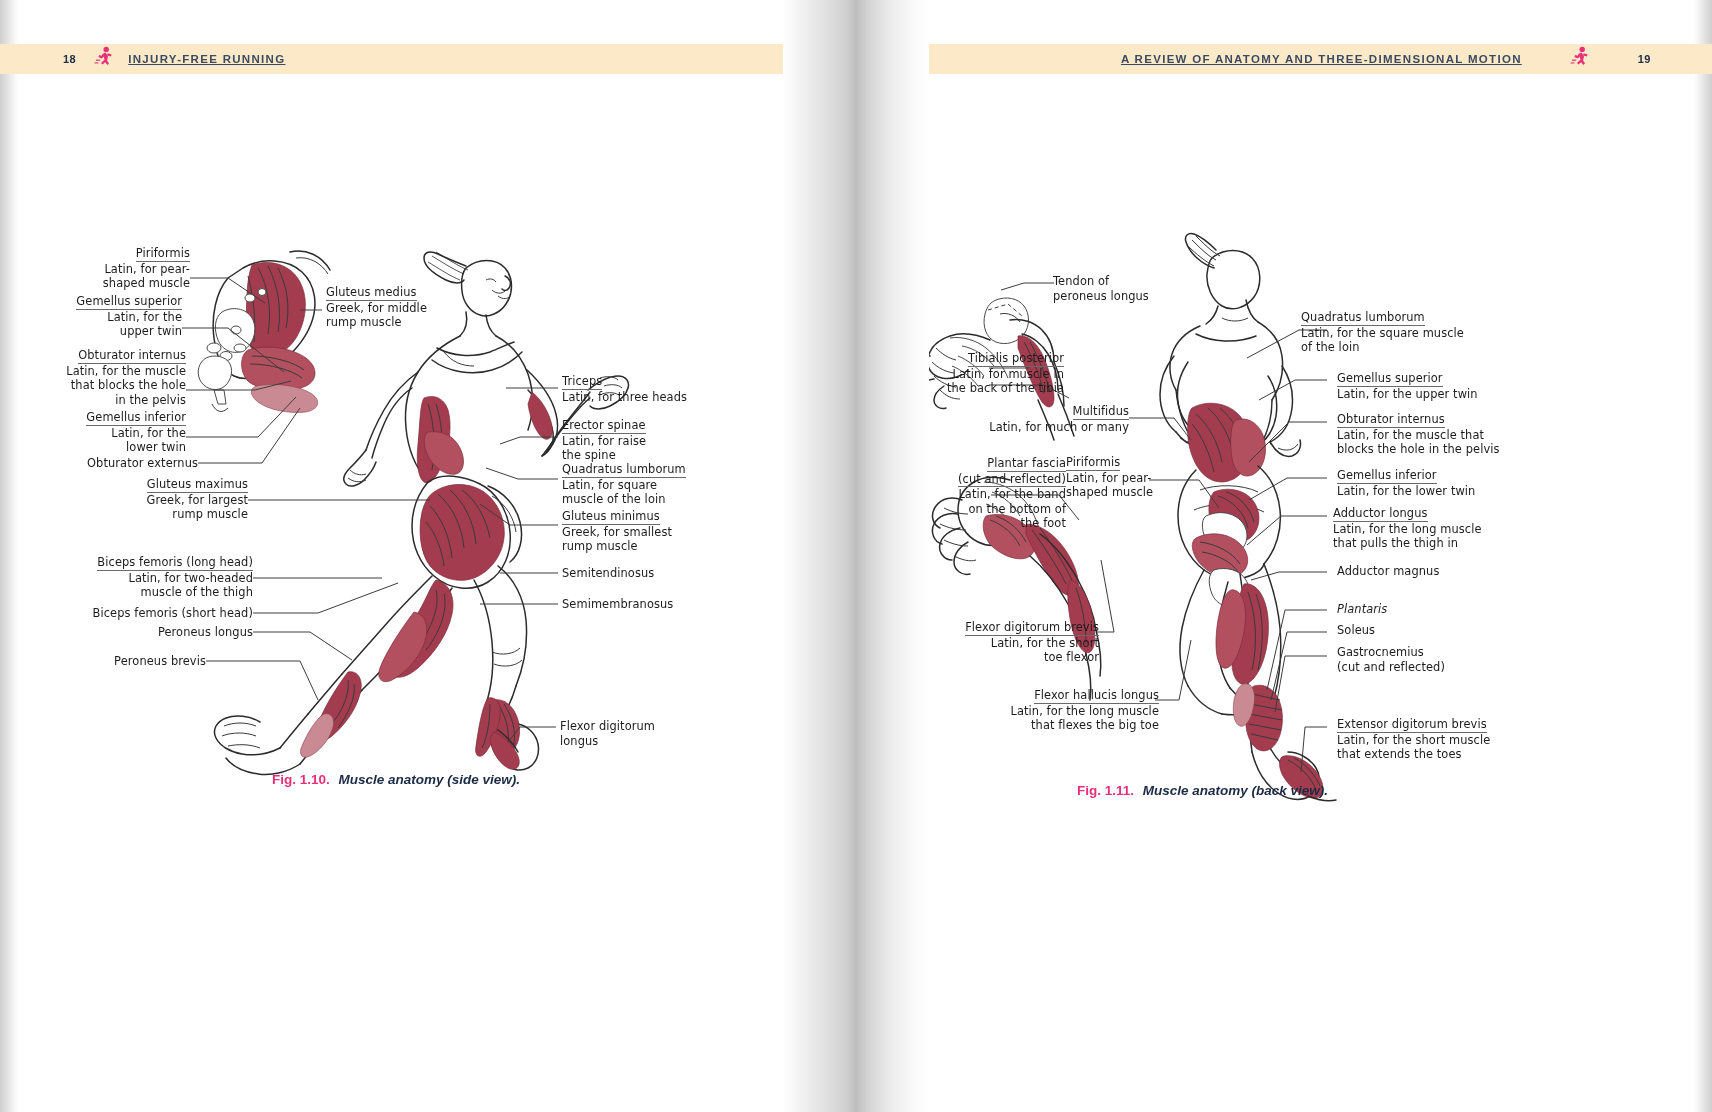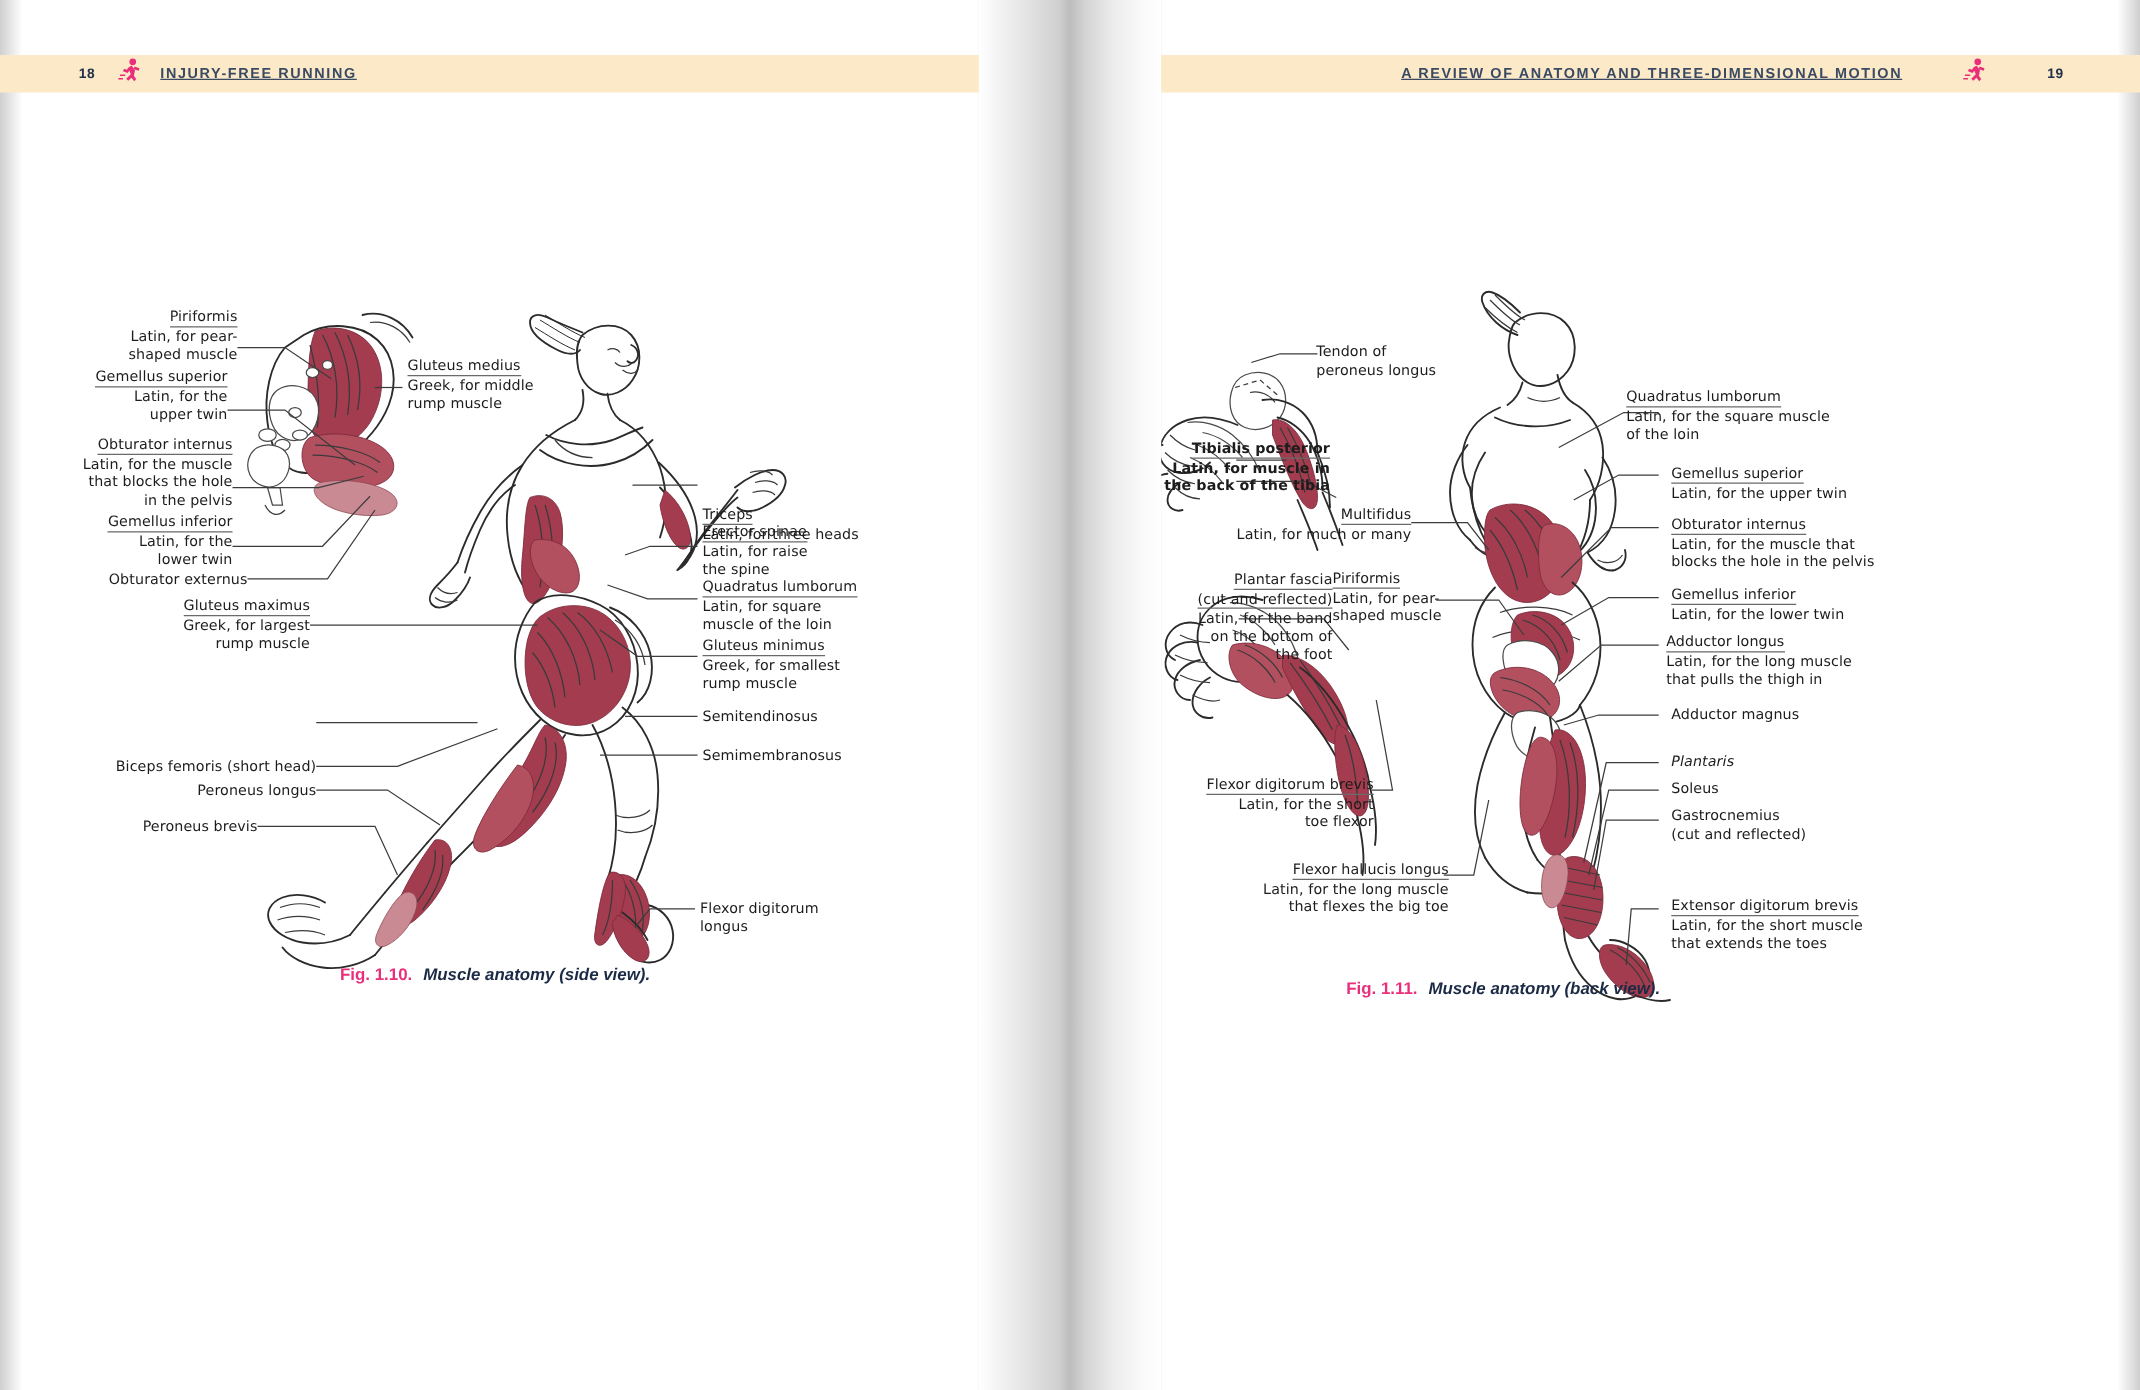--- a/index.html
+++ b/index.html
@@ -352,36 +352,41 @@
       <span class="ds">lower twin</span>
     </div>
     <div class="lbl r" style="left:0; top:456px; width:198px;">
       <span class="nm plain">Obturator externus</span>
     </div>
     <div class="lbl r" style="left:0; top:477px; width:248px;">
       <span class="nm">Gluteus maximus</span>
       <span class="ds">Greek, for largest</span>
       <span class="ds">rump muscle</span>
     </div>
+    <div class="lbl r" style="left:0; top:555px; width:253px;">
+      <span class="nm">Biceps femoris (long head)</span>
+      <span class="ds">Latin, for two-headed</span>
+      <span class="ds">muscle of the thigh</span>
+    </div>
     <div class="lbl r" style="left:0; top:606px; width:253px;">
       <span class="nm plain">Biceps femoris (short head)</span>
     </div>
     <div class="lbl r" style="left:0; top:625px; width:253px;">
       <span class="nm plain">Peroneus longus</span>
     </div>
     <div class="lbl r" style="left:0; top:654px; width:206px;">
       <span class="nm plain">Peroneus brevis</span>
     </div>
 
     <div class="lbl l" style="left:326px; top:285px;">
       <span class="nm">Gluteus medius</span>
       <span class="ds">Greek, for middle</span>
       <span class="ds">rump muscle</span>
     </div>
-    <div class="lbl l" style="left:562px; top:374px;margin-top:30px;">
+    <div class="lbl l" style="left:562px; top:374px;">
       <span class="nm">Triceps</span>
       <span class="ds">Latin, for three heads</span>
     </div>
     <div class="lbl l" style="left:562px; top:418px;">
       <span class="nm">Erector spinae</span>
       <span class="ds">Latin, for raise</span>
       <span class="ds">the spine</span>
     </div>
     <div class="lbl l" style="left:562px; top:462px;">
       <span class="nm">Quadratus lumborum</span>
@@ -624,21 +629,21 @@
           <path d="M398 656 L356 656 L346 712"></path>
           <path d="M398 727 L376 727 L372 772"></path>
         </g>
       </svg>
     </div>
 
     <div class="lbl l" style="left:124px; top:274px;">
       <span class="nm plain">Tendon of</span>
       <span class="ds">peroneus longus</span>
     </div>
-    <div class="lbl r" style="left:0; top:351px; width:135px;font-weight:bold;">
+    <div class="lbl r" style="left:0; top:351px; width:135px;">
       <span class="nm">Tibialis posterior</span>
       <span class="ds">Latin, for muscle in</span>
       <span class="ds">the back of the tibia</span>
     </div>
     <div class="lbl r" style="left:0; top:404px; width:200px;">
       <span class="nm">Multifidus</span>
       <span class="ds">Latin, for much or many</span>
     </div>
     <div class="lbl r" style="left:0; top:456px; width:137px;">
       <span class="nm">Plantar fascia</span>

